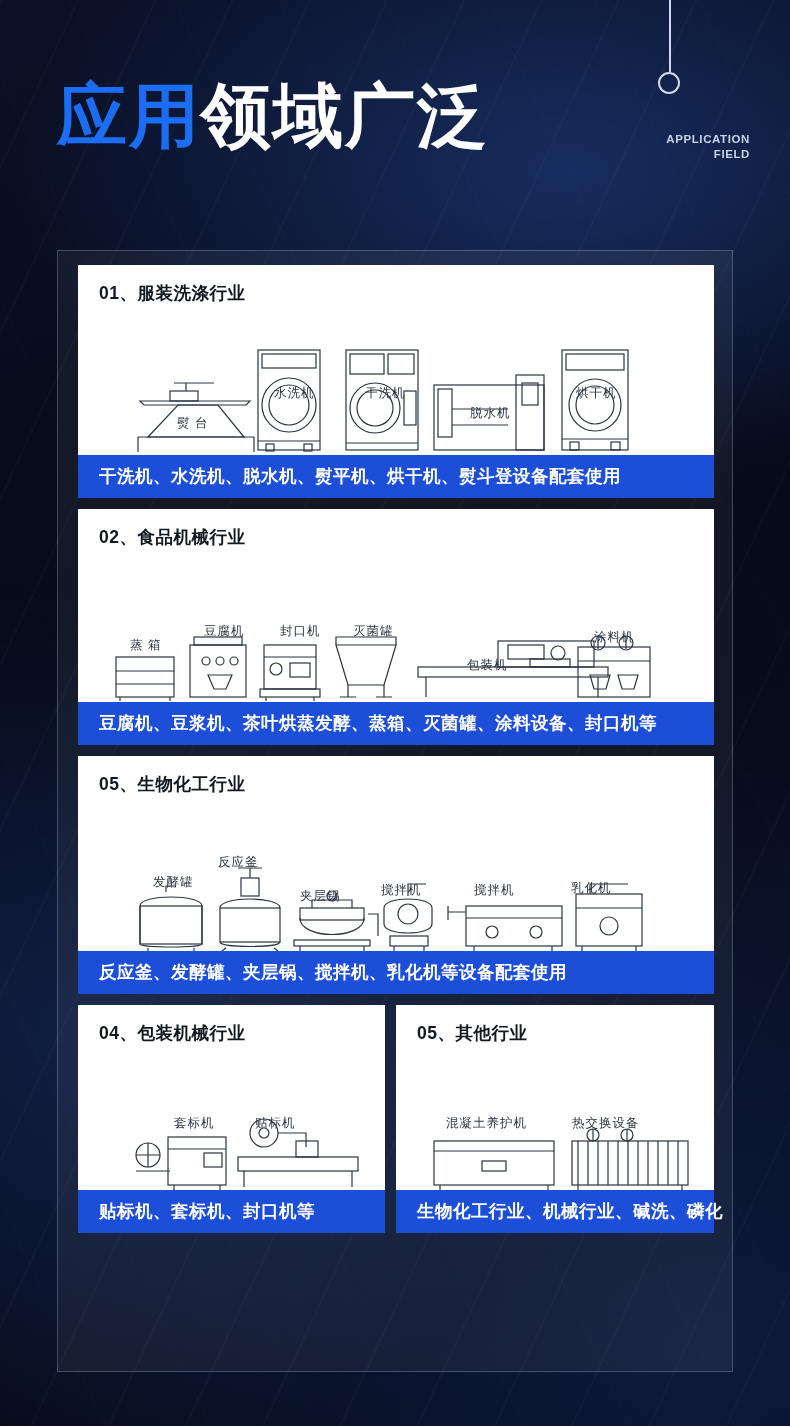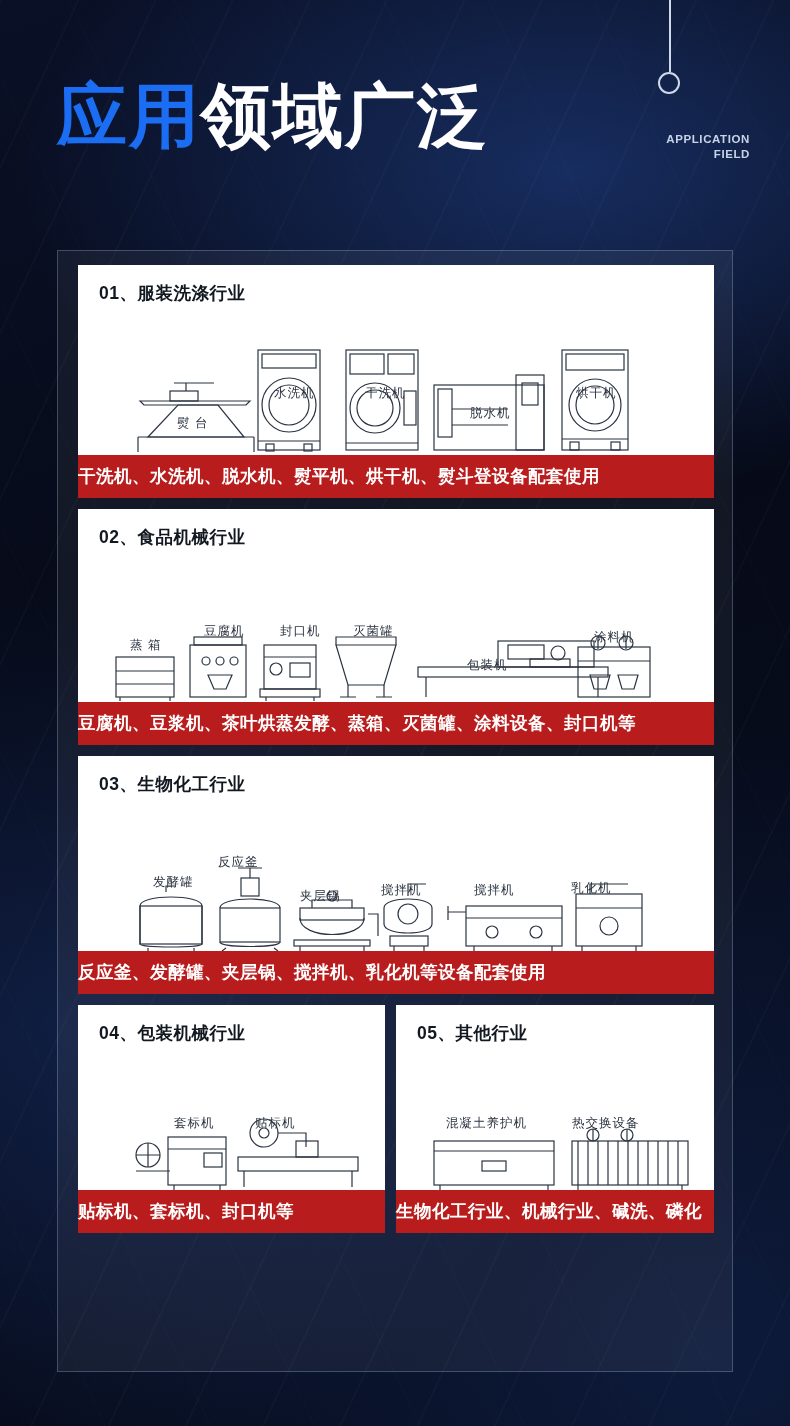--- a/index.html
+++ b/index.html
@@ -66,23 +66,24 @@
     background:#ffffff;
     margin-bottom:11px;
     position:relative;
     box-sizing:border-box;
   }
   .card-head{
     font-size:17.5px;font-weight:bold;color:#111820;
     padding:16px 12px 0 21px;letter-spacing:.5px;
   }
   .bar{
-    background:#b91c1c;color:#fff;
+    background:#1d4ed8;color:#fff;
     font-size:17.5px;font-weight:bold;letter-spacing:.5px;
     height:43px;line-height:43px;
+    padding-left:21px;
     box-sizing:border-box;
     white-space:nowrap;
   }
   .illus{position:relative;}
   .lbl{
     position:absolute;font-size:12.5px;color:#2a3340;white-space:nowrap;
     letter-spacing:1px;
   }
   svg{display:block;}
 
@@ -226,21 +227,21 @@
           <path d="M520 87 L520 100 M548 87 L548 100"></path>
           <path d="M512 126 L532 126 L528 140 L516 140 Z"></path>
           <path d="M540 126 L560 126 L556 140 L544 140 Z"></path>
         </g>
       </svg>
     </div>
     <div class="bar">豆腐机、豆浆机、茶叶烘蒸发酵、蒸箱、灭菌罐、涂料设备、封口机等</div>
   </div>
 
   <div class="card" style="width:636px;">
-    <div class="card-head">03、生物化工行业</div>
+    <div class="card-head">05、生物化工行业</div>
     <div class="illus" style="height:155px;">
       <div class="lbl" style="left:75px;top:78px;">发酵罐</div>
       <div class="lbl" style="left:140px;top:58px;">反应釜</div>
       <div class="lbl" style="left:222px;top:92px;">夹层锅</div>
       <div class="lbl" style="left:303px;top:86px;">搅拌机</div>
       <div class="lbl" style="left:396px;top:86px;">搅拌机</div>
       <div class="lbl" style="left:493px;top:84px;">乳化机</div>
       <svg width="636" height="155" viewBox="0 0 636 155" fill="none" stroke="#2b3442" stroke-width="1.2">
         <g>
           <path d="M62 110 L62 148 M124 110 L124 148"></path>

